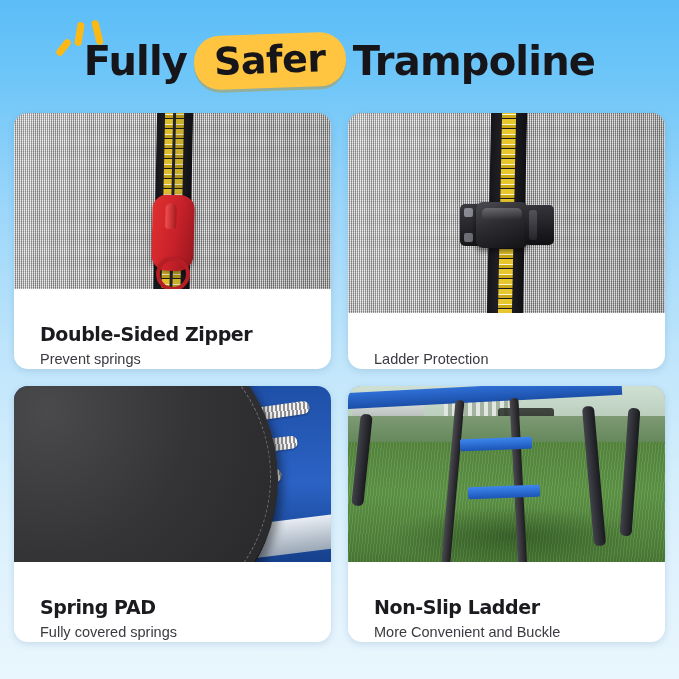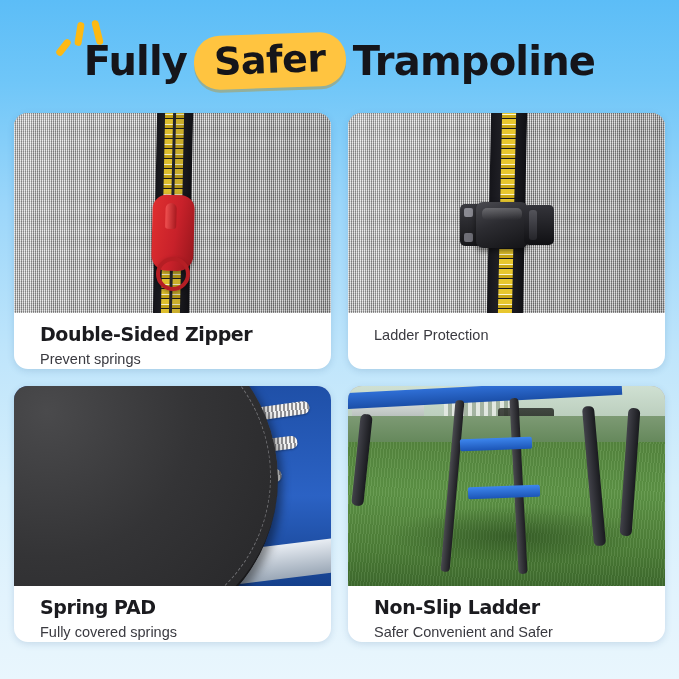--- a/index.html
+++ b/index.html
@@ -110,20 +110,21 @@
     position: relative;
     width: 100%;
     height: 200px;
     overflow: hidden;
     background: #9A9A9A;
   }
 
   .card-caption {
     flex: 1;
     padding: 9px 0 0 26px;
+    margin-top: 24px;
   }
 
   .card-title {
     font-family: "DejaVu Sans", sans-serif;
     font-size: 19px;
     font-weight: bold;
     color: #1B1B1F;
     letter-spacing: -0.4px;
     line-height: 24px;
   }
@@ -490,17 +491,17 @@
       <div class="p4-leg" style="left:276px; top:22px; height:128px; transform:rotate(4deg);"></div>
 
       <div class="p4-rail" style="left:100px; top:14px; height:172px; transform:rotate(5deg);"></div>
       <div class="p4-rail" style="left:166px; top:12px; height:176px; transform:rotate(-3deg);"></div>
 
       <div class="p4-step" style="left:112px; top:52px; width:72px; transform:rotate(-2deg);"></div>
       <div class="p4-step" style="left:120px; top:100px; width:72px; transform:rotate(-2deg);"></div>
     </div>
     <div class="card-caption">
       <div class="card-title">Non-Slip Ladder</div>
-      <div class="card-sub">Safer Convenient and Safer</div>
+      <div class="card-sub">More Convenient and Buckle</div>
     </div>
   </div>
 
 </div>
 
 </body></html>

